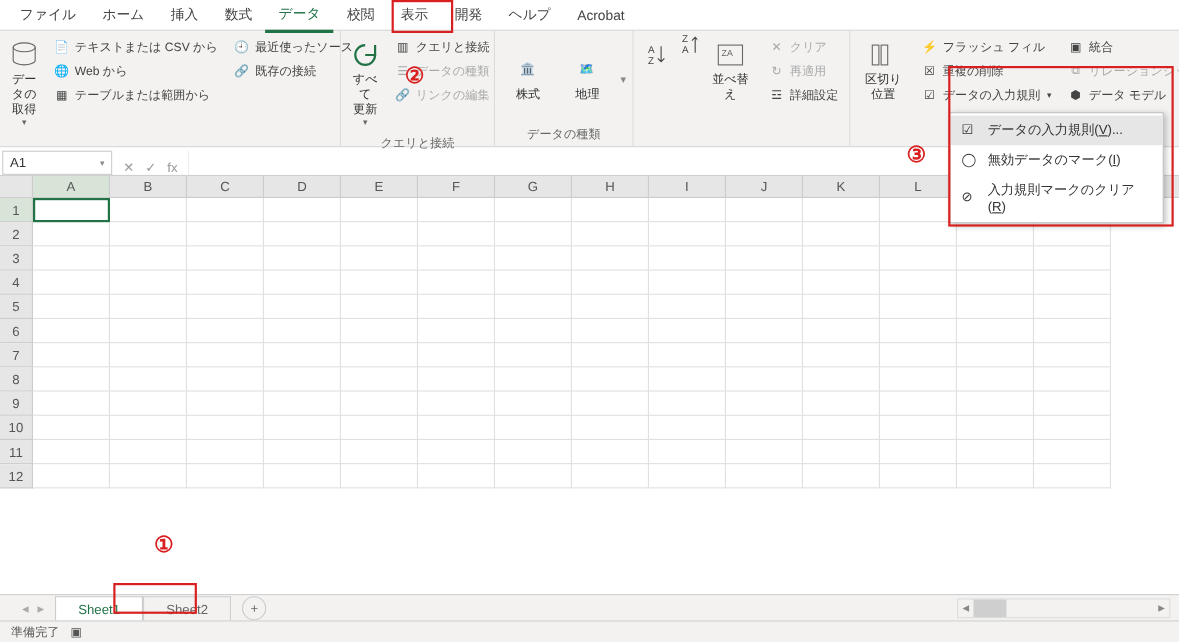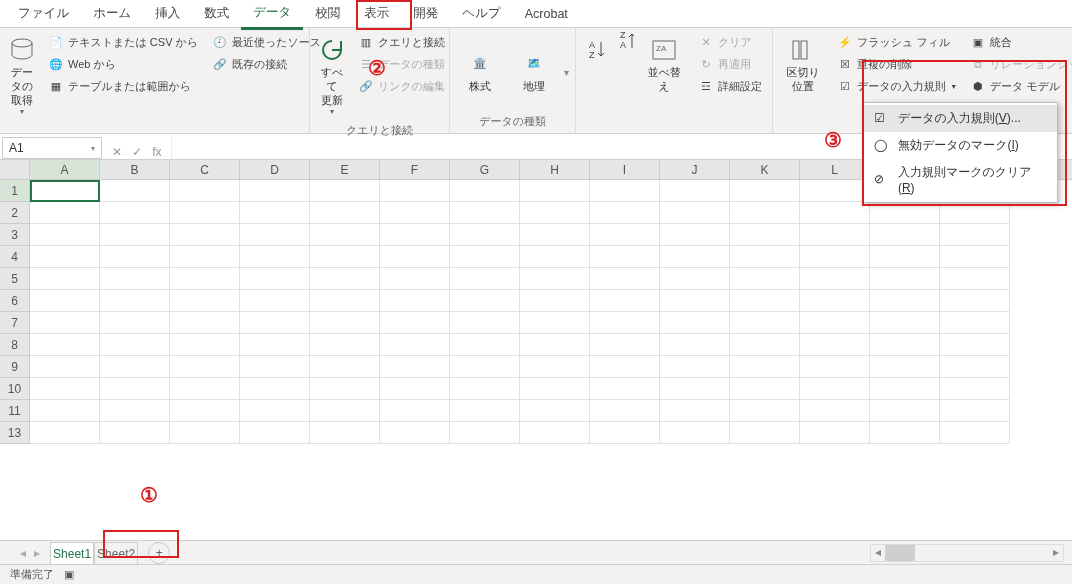--- a/index.html
+++ b/index.html
@@ -41,21 +41,21 @@
 .rows { }
 .row { display:flex; height:22px; }
 .rowhdr { width:30px; text-align:center; font-size:12px; color:#555; background:#e6e6e6; border-right:1px solid #ccc; border-bottom:1px solid #ccc; line-height:22px; }
 .rowhdr.sel { background:#d7e4d7; }
 .cell { width:70px; border-right:1px solid #e0e0e0; border-bottom:1px solid #e0e0e0; }
 .cell.active { border:2px solid #217346; }
 
 
 .sheetbar { position:absolute; bottom:20px; left:0; right:0; height:24px; background:#f3f2f1; border-top:1px solid #d0d0d0; display:flex; align-items:center; padding-left:10px; font-size:12px; }
 .sheet-nav { display:flex; gap:8px; color:#aaa; padding:0 10px; }
-.sheet-tab { padding:4px 2px; background:#fff; border:1px solid #ccc; border-bottom:none; position:relative; top:1px; }
+.sheet-tab { padding:4px 20px; background:#fff; border:1px solid #ccc; border-bottom:none; position:relative; top:1px; }
 .sheet-tab.inactive { background:#f3f2f1; color:#666; border-color:#d0d0d0; }
 .sheet-add { width:22px; height:22px; border:1px solid #ccc; border-radius:50%; text-align:center; line-height:20px; margin-left:10px; color:#666; }
 
 
 .statusbar { position:absolute; bottom:0; left:0; right:0; height:20px; background:#f3f2f1; border-top:1px solid #d0d0d0; font-size:11px; color:#555; display:flex; align-items:center; padding-left:10px; gap:10px; }
 
 
 .hscroll { position:absolute; bottom:22px; right:8px; left:870px; height:18px; background:#f3f2f1; border:1px solid #ddd; display:flex; }
 .hscroll .thumb { width:30px; background:#cfcfcf; }
 
@@ -480,21 +480,21 @@
         <div class="cell"></div>
         <div class="cell"></div>
         <div class="cell"></div>
         <div class="cell"></div>
         <div class="cell"></div>
         <div class="cell"></div>
         <div class="cell"></div>
         <div class="cell"></div>
       </div>
       <div class="row">
-        <div class="rowhdr">13</div>
+        <div class="rowhdr">12</div>
         <div class="cell"></div>
         <div class="cell"></div>
         <div class="cell"></div>
         <div class="cell"></div>
         <div class="cell"></div>
         <div class="cell"></div>
         <div class="cell"></div>
         <div class="cell"></div>
         <div class="cell"></div>
         <div class="cell"></div>

